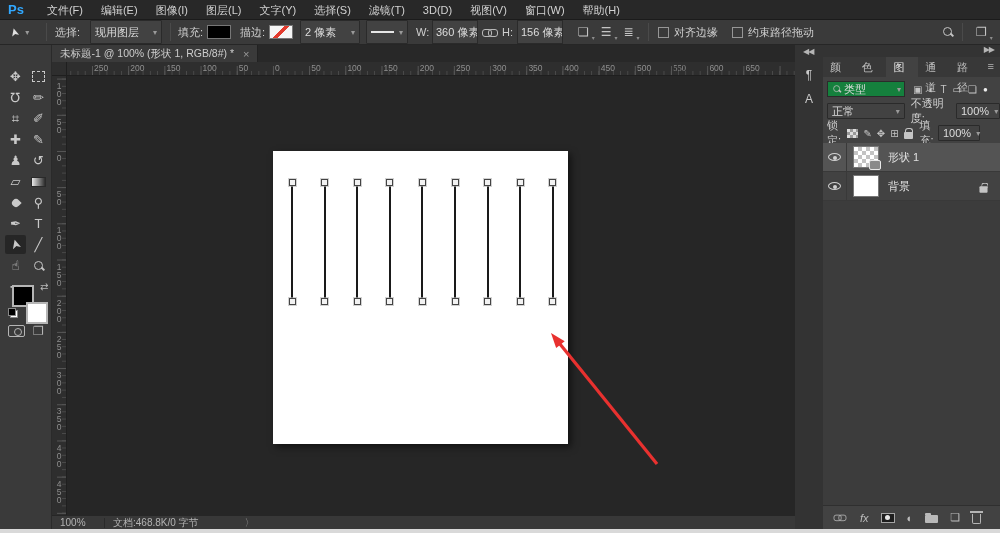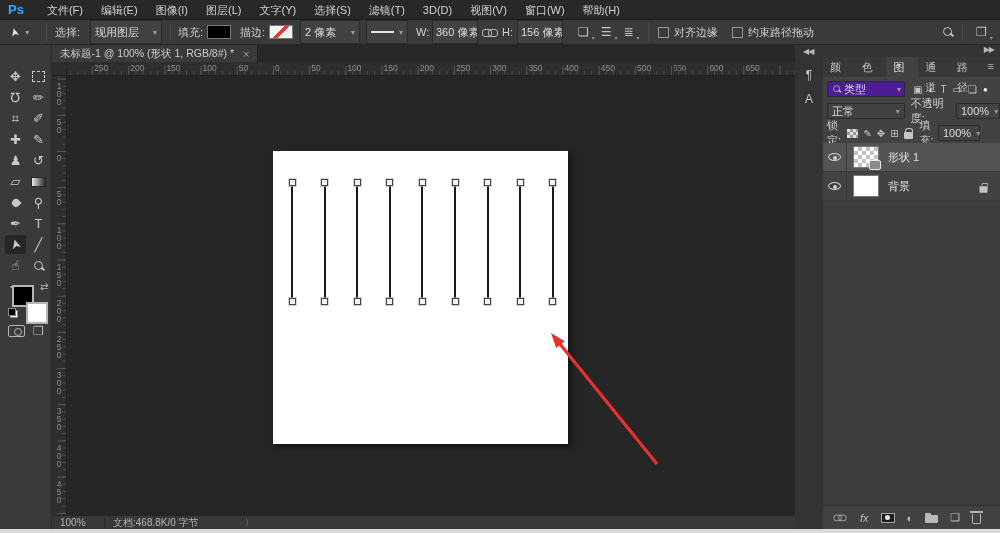--- a/index.html
+++ b/index.html
@@ -113,21 +113,21 @@
   .strip-icon { position:absolute; left:4px; width:20px; height:20px; display:flex; align-items:center;
                 justify-content:center; color:#c9c9c9; font-size:12px; }
   .panel { position:absolute; left:28px; top:0; width:177px; height:484px; background:#424242; }
   .panel-minibar { position:absolute; left:0; top:0; width:177px; height:12px; background:#333; }
   .collapse-right { position:absolute; right:6px; top:0px; font-size:8px; color:#b5b5b5; letter-spacing:-1px; }
   .paneltabs { position:absolute; left:0; top:12px; width:177px; height:20px; background:#383838; display:flex; }
   .ptab { padding:0 7px; line-height:20px; color:#bdbdbd; font-size:11px; }
   .ptab.active { background:#424242; color:#e0e0e0; }
   .ptab-menu { margin-left:auto; padding:0 6px; line-height:18px; color:#b5b5b5; font-size:11px; }
   .filter-row { position:absolute; left:0; top:34px; width:177px; height:20px; display:flex; align-items:center; }
-  .search-dd { margin-left:4px; width:78px; height:16px; background:#4c1d95; border:1px solid #2b2b2b;
+  .search-dd { margin-left:4px; width:78px; height:16px; background:#15803d; border:1px solid #2b2b2b;
                display:flex; align-items:center; padding:0 3px; color:#ddd; }
   .search-dd::after { content:"▾"; color:#9a9a9a; font-size:8px; margin-left:auto; }
   .search-dd .icon-magnifier { transform:scale(.75); margin-right:1px; }
   .filter-icons { display:flex; align-items:center; gap:6px; margin-left:8px; }
   .filter-icons .fi { color:#c4c4c4; font-size:10px; }
   .fi-toggle { color:#eee !important; font-size:8px !important; }
   .blend-row { position:absolute; left:0; top:56px; width:177px; height:20px; display:flex; align-items:center; }
   .blend-dd { margin-left:4px; width:84px; height:16px; }
   .opacity-label { margin-left:6px; color:#cfcfcf; }
   .opacity-dd { width:44px; height:16px; margin-left:2px; }

